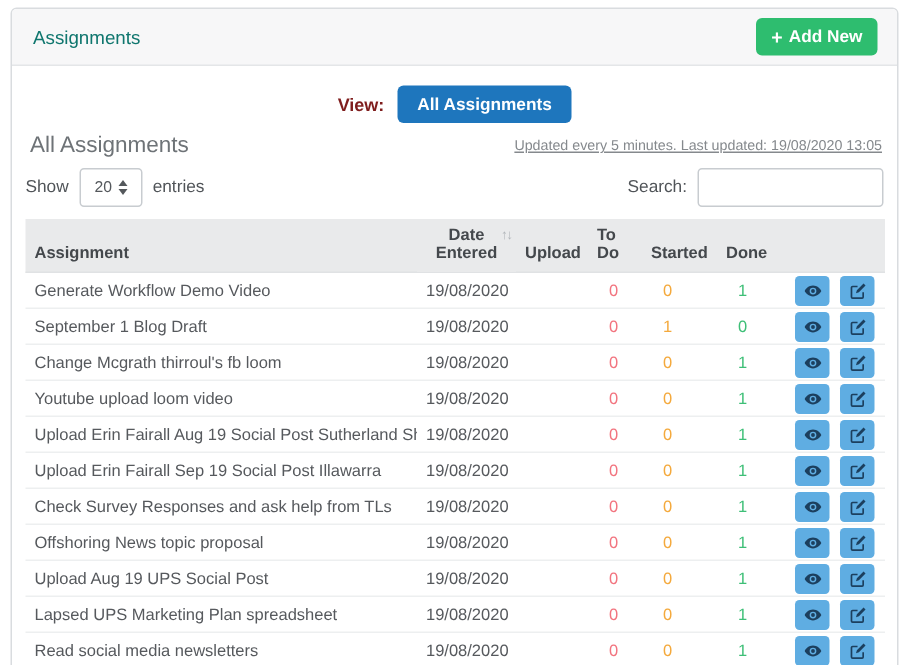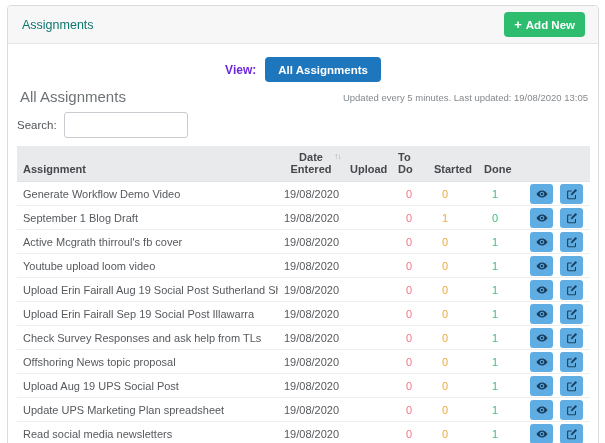--- a/index.html
+++ b/index.html
@@ -20,26 +20,26 @@
     background:#fff;border:1px solid #d9dcdf;border-radius:4px;overflow:hidden;}
   .card-header{display:flex;justify-content:space-between;align-items:center;
     background:var(--header-bg);border-bottom:1px solid #e4e6e8;height:38px;padding:0 13px 0 14px;}
   .card-title{font-size:12.5px;color:#0f766e;}
   .btn{border:none;border-radius:4px;color:#fff;cursor:pointer;
     font-family:"Liberation Sans",sans-serif;font-weight:bold;}
   .btn-add{background:var(--success-green);font-size:11.5px;height:25px;padding:0 10px;
     display:inline-flex;align-items:center;gap:4px;}
   .btn-add .plus{font-size:13px;font-weight:bold;line-height:1;}
   .view-bar{display:flex;justify-content:center;align-items:center;gap:9px;padding-top:13px;}
-  .view-label{font-size:12px;font-weight:bold;color:#6d28d9;}
+  .view-label{font-size:12px;font-weight:bold;color:#7f1d1d;}
   .btn-filter{background:var(--primary-blue);font-size:11.5px;height:25px;padding:0 13px;}
   .summary-row{display:flex;justify-content:space-between;align-items:flex-end;
     padding:6px 10px 0 12px;}
   .section-heading{font-size:15px;font-weight:normal;color:#6e7377;}
-  .updated-note{font-size:9.5px;color:#85898d;padding-bottom:2px;}
+  .updated-note{font-size:9.5px;color:#85898d;padding-bottom:2px;text-decoration:underline;}
   .controls-row{display:flex;justify-content:space-between;align-items:center;
     padding:7px 9px 8px 9px;}
   .show-group,.search-group{display:flex;align-items:center;gap:7px;
     font-size:11.5px;color:#505458;}
   .entries-select{width:42px;height:26px;border:1px solid #c8ccd0;border-radius:3px;
     background:#fff;display:inline-flex;align-items:center;justify-content:center;gap:4px;
     font-size:10.5px;color:#54585c;cursor:pointer;}
   .updown{display:inline-flex;flex-direction:column;line-height:0;}
   .updown i{display:block;width:0;height:0;border-left:3px solid transparent;
     border-right:3px solid transparent;}
@@ -82,20 +82,31 @@
     <span class="view-label">View:</span>
     <button class="btn btn-filter">All Assignments</button>
   </div>
 
   <div class="summary-row">
     <span class="section-heading">All Assignments</span>
     <span class="updated-note">Updated every 5 minutes. Last updated: 19/08/2020 13:05</span>
   </div>
 
   <div class="controls-row">
+    <div class="show-group">
+      <span>Show</span>
+      <span class="entries-select">
+        <span>20</span>
+        <span class="updown">
+            <i class="up"></i>
+            <i class="down"></i>
+          </span>
+      </span>
+      <span>entries</span>
+    </div>
     <div class="search-group">
       <span>Search:</span>
       <input class="search-input" type="text" value="" style="">
     </div>
   </div>
 
   <table>
     <colgroup>
       <col style="width:261px">
         <col style="width:66px">
@@ -168,21 +179,21 @@
           <svg width="12" height="12" viewBox="0 0 16 16">
             <path fill="none" stroke="#1c3f5e" stroke-width="1.5" d="M12.6 9.2v4.2a1 1 0 0 1-1 1H3.2a1 1 0 0 1-1-1V5a1 1 0 0 1 1-1h4.4"></path>
             <path fill="#1c3f5e" d="M6.2 9.9l.8-2.6 5.9-5.9 1.8 1.8-5.9 5.9-2.6.8z"></path>
           </svg>
         </span>
       </button>
     </td>
   </tr>
 
   <tr>
-    <td>Active Mcgrath thirroul's fb cover</td>
+    <td>Change Mcgrath thirroul's fb loom</td>
     <td>19/08/2020</td>
     <td class="num"></td>
     <td class="num c-todo">0</td>
     <td class="num c-started">0</td>
     <td class="num c-done">1</td>
     <td>
       <button class="icon-btn">
         <span>
           <svg width="12" height="12" viewBox="0 0 16 16">
             <path fill="#1c3f5e" d="M8 3.2C4.3 3.2 1.6 6 .6 8c1 2 3.7 4.8 7.4 4.8S14.4 10 15.4 8c-1-2-3.7-4.8-7.4-4.8zm0 7.8A3 3 0 1 1 8 5a3 3 0 0 1 0 6z"></path>
@@ -357,21 +368,21 @@
           <svg width="12" height="12" viewBox="0 0 16 16">
             <path fill="none" stroke="#1c3f5e" stroke-width="1.5" d="M12.6 9.2v4.2a1 1 0 0 1-1 1H3.2a1 1 0 0 1-1-1V5a1 1 0 0 1 1-1h4.4"></path>
             <path fill="#1c3f5e" d="M6.2 9.9l.8-2.6 5.9-5.9 1.8 1.8-5.9 5.9-2.6.8z"></path>
           </svg>
         </span>
       </button>
     </td>
   </tr>
 
   <tr>
-    <td>Update UPS Marketing Plan spreadsheet</td>
+    <td>Lapsed UPS Marketing Plan spreadsheet</td>
     <td>19/08/2020</td>
     <td class="num"></td>
     <td class="num c-todo">0</td>
     <td class="num c-started">0</td>
     <td class="num c-done">1</td>
     <td>
       <button class="icon-btn">
         <span>
           <svg width="12" height="12" viewBox="0 0 16 16">
             <path fill="#1c3f5e" d="M8 3.2C4.3 3.2 1.6 6 .6 8c1 2 3.7 4.8 7.4 4.8S14.4 10 15.4 8c-1-2-3.7-4.8-7.4-4.8zm0 7.8A3 3 0 1 1 8 5a3 3 0 0 1 0 6z"></path>

